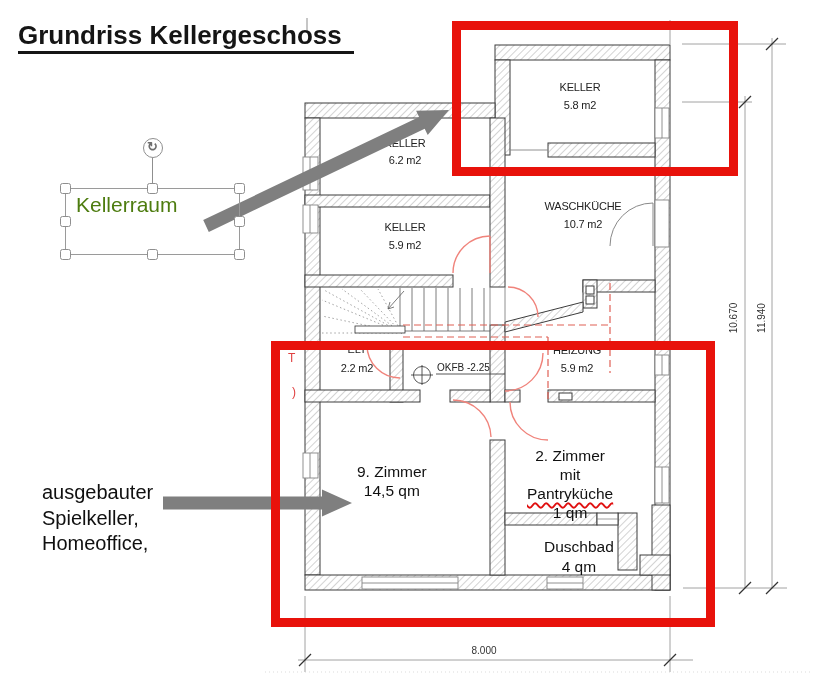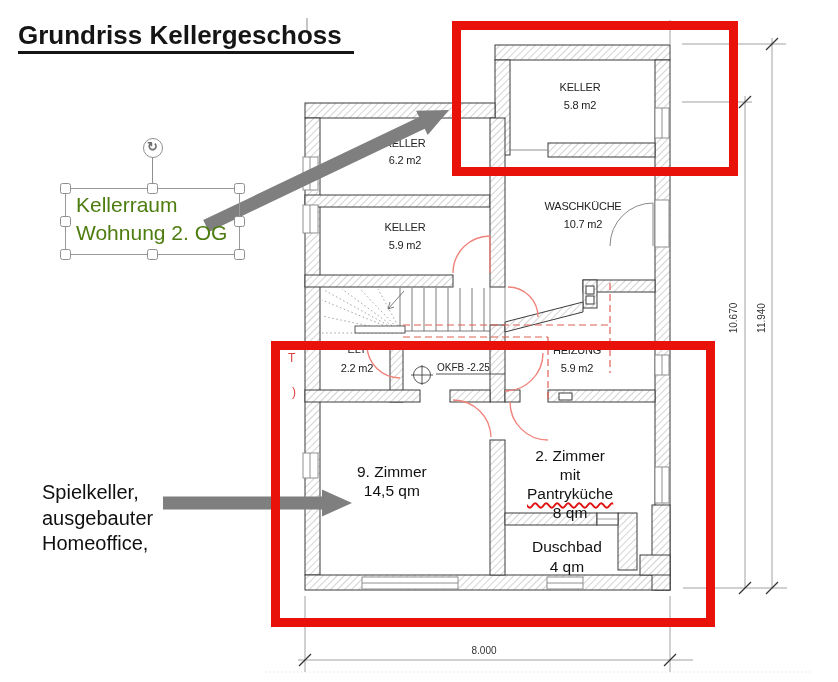--- a/index.html
+++ b/index.html
@@ -216,51 +216,50 @@
   </div>
   <div class="cursor-artifact"></div>
 
   <div class="callout">
     <div class="rotate-stem"></div>
     <div class="rotate-handle">
       <span>↻</span>
     </div>
     <div class="callout-text">
       <div>Kellerraum</div>
-      <div>Wohnung 2. OG</div>
     </div>
     <div class="handle" style="left:-6px;top:-6px;"></div>
     <div class="handle" style="left:calc(50% - 5.5px);top:-6px;"></div>
     <div class="handle" style="left:calc(100% - 5.5px);top:-6px;"></div>
     <div class="handle" style="left:-6px;top:calc(50% - 5.5px);"></div>
     <div class="handle" style="left:calc(100% - 5.5px);top:calc(50% - 5.5px);"></div>
     <div class="handle" style="left:-6px;top:calc(100% - 5.5px);"></div>
     <div class="handle" style="left:calc(50% - 5.5px);top:calc(100% - 5.5px);"></div>
     <div class="handle" style="left:calc(100% - 5.5px);top:calc(100% - 5.5px);"></div>
   </div>
 
   <div class="left-note">
+    <span>ausgebauter</span>
     <span>Spielkeller,</span>
-    <span>ausgebauter</span>
     <span>Homeoffice,</span>
   </div>
 
   <div class="ann" style="left:357px;top:462px;">
     <span>9. Zimmer</span>
     <span>14,5 qm</span>
   </div>
   <div class="ann" style="left:527px;top:446px;">
     <span>2. Zimmer</span>
     <span>
         <span>mit </span>
         <span class="wavy">Pantryküche</span>
       </span>
-    <span>8 qm</span>
-  </div>
-  <div class="ann" style="left:532px;top:537px;line-height:20px;">
+    <span>1 qm</span>
+  </div>
+  <div class="ann" style="left:544px;top:537px;line-height:20px;">
     <span>Duschbad</span>
     <span>4 qm</span>
   </div>
 
   <div class="redrect r1"></div>
   <div class="redrect r2"></div>
 
 </div>
 
 </body></html>

